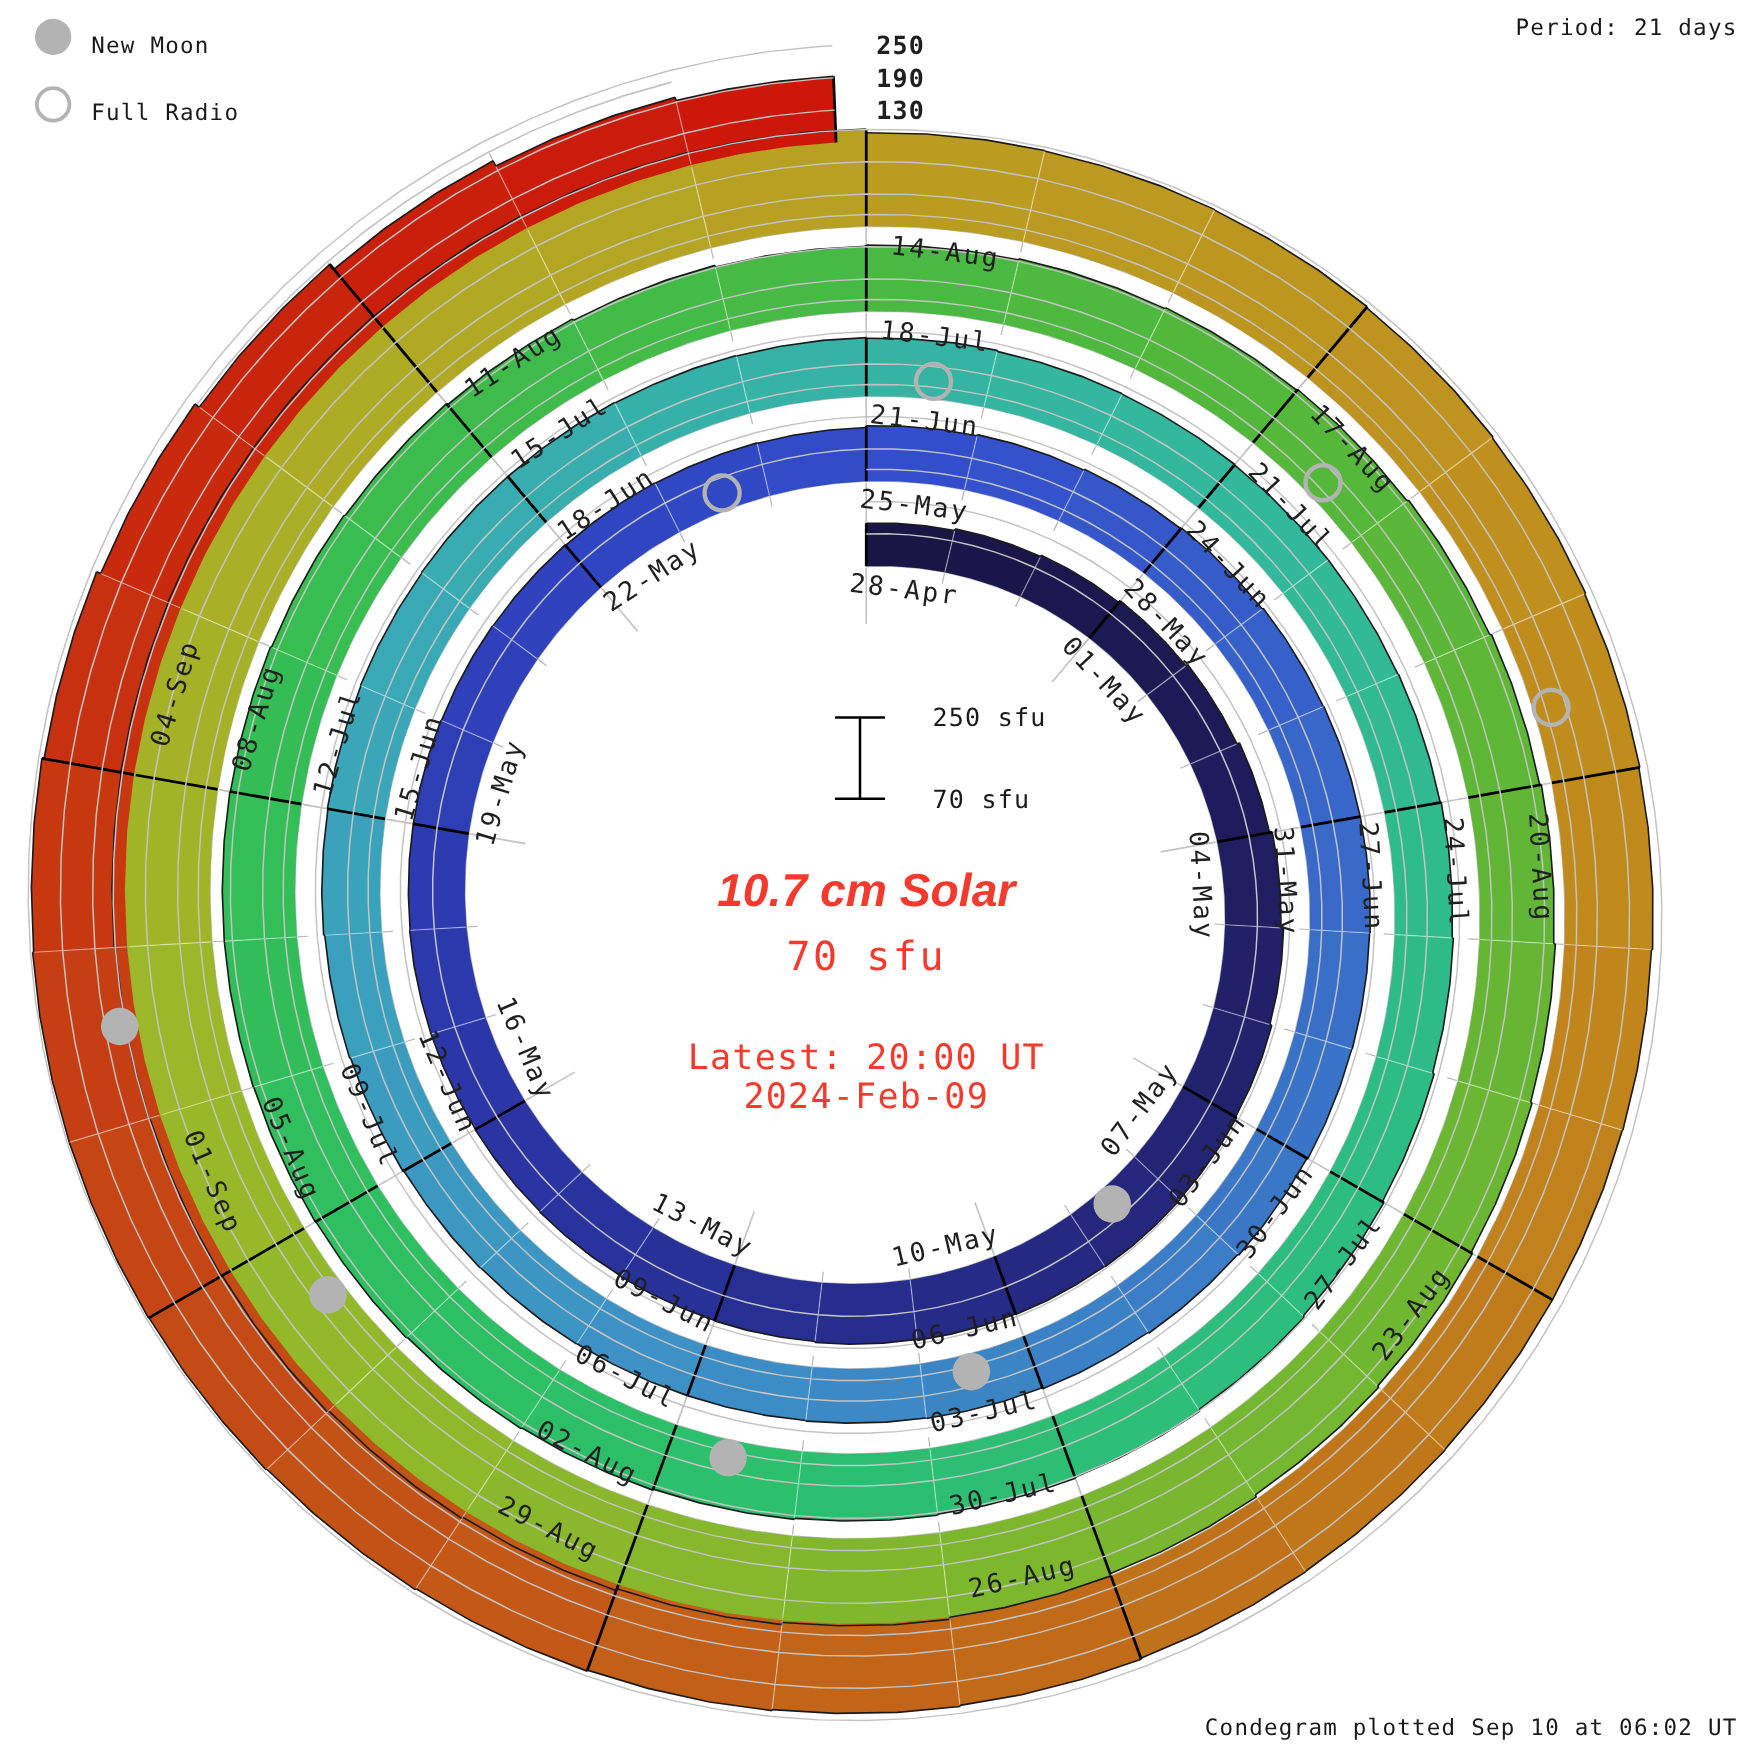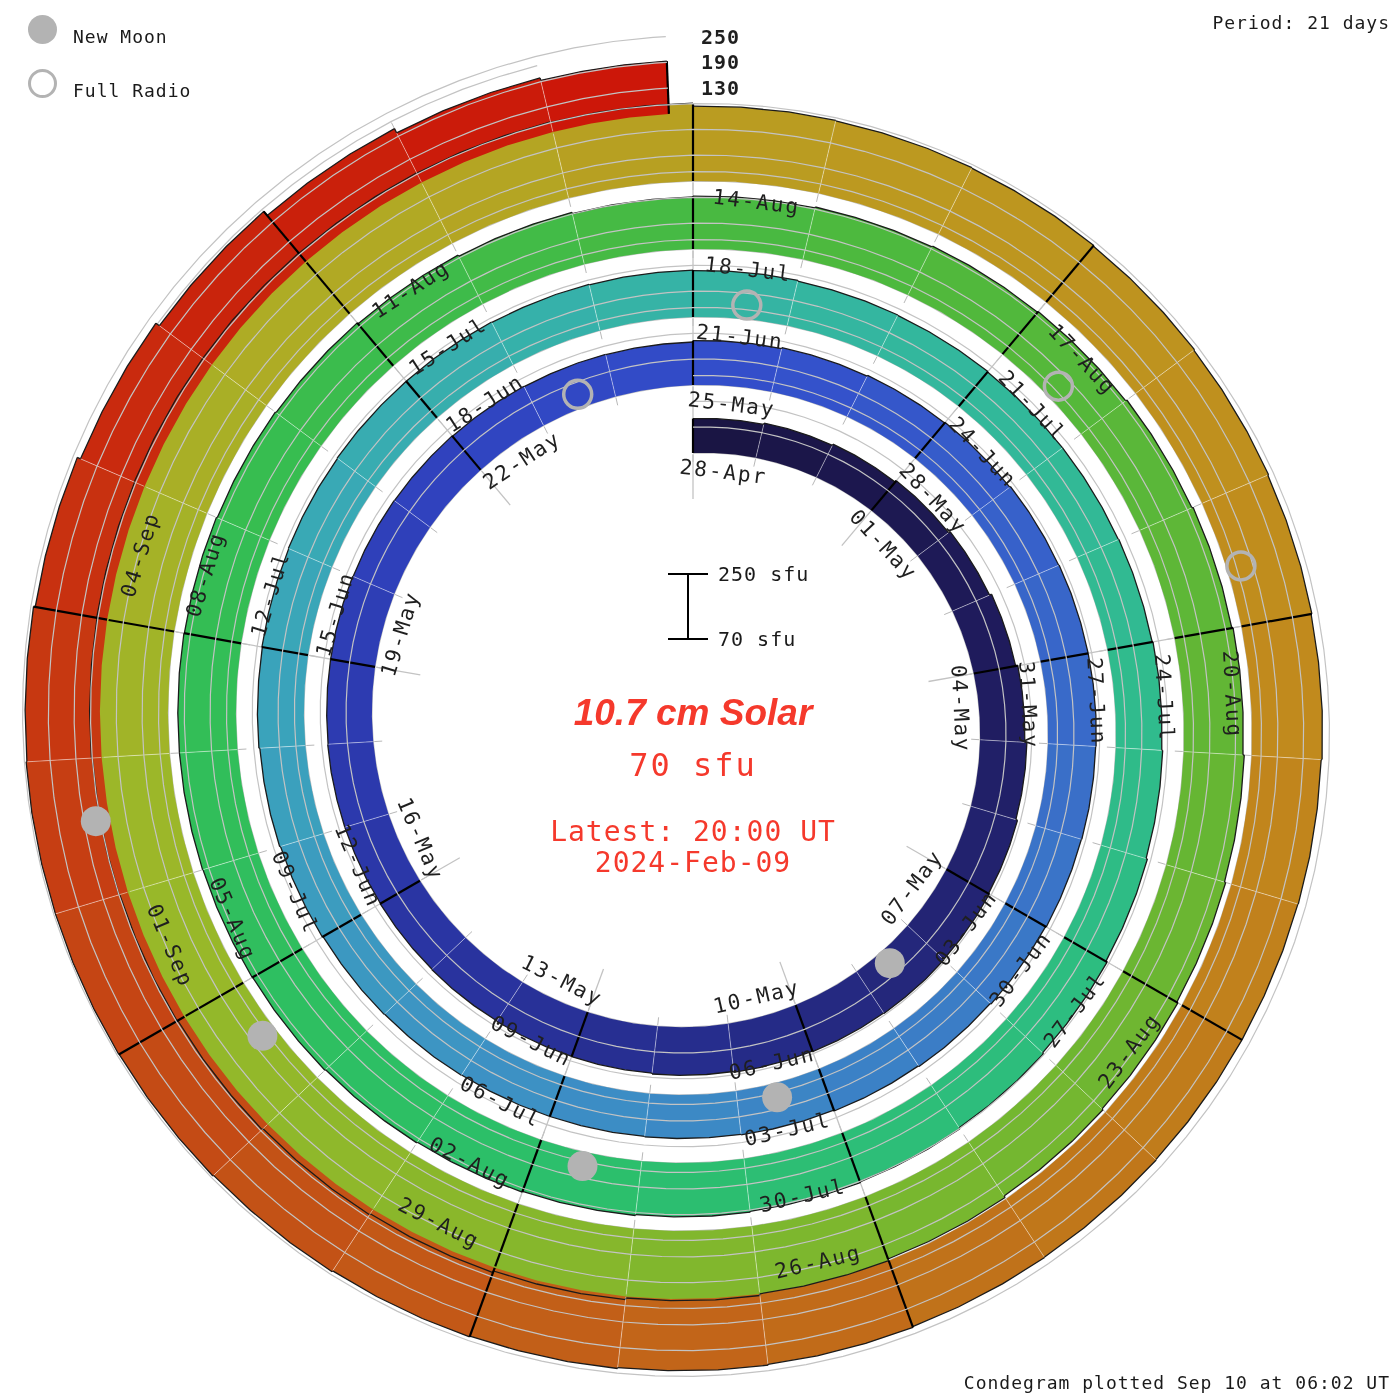--- a/index.html
+++ b/index.html
@@ -20,27 +20,27 @@
   .moon-disc.filled{background:#b3b3b3;}
   .moon-disc.open{background:#ffffff;border:3px solid #b3b3b3;box-sizing:border-box;}
   .legend-text{font-size:18px;letter-spacing:1px;margin-top:14px;}
   
   #center-block{position:absolute;left:393px;top:694px;width:600px;text-align:center;}
   .center-title{
     font-family:Liberation Sans, sans-serif;font-style:italic;font-weight:bold;
     font-size:37px;line-height:1.02;color:#f5392c;
   }
   .center-flux{font-size:32px;color:#f5392c;margin-top:14px;letter-spacing:2px;}
-  .center-latest{font-size:28px;color:#f5392c;margin-top:32px;line-height:1.12;letter-spacing:1px;}
+  .center-latest{font-size:28px;color:#f5392c;margin-top:46px;line-height:1.12;letter-spacing:1px;}
   
   .sb-line{position:absolute;background:#000;}
   #sb-vert{left:687px;top:574px;width:2px;height:66px;}
   #sb-cap-top{left:668px;top:573px;width:40px;height:2px;}
   #sb-cap-bot{left:668px;top:638px;width:40px;height:2px;}
-  .sb-label{position:absolute;font-size:20px;letter-spacing:1px;}
+  .sb-label{position:absolute;font-size:20px;letter-spacing:1px;margin-left:28px;}
   #sb-label-top{left:718px;top:562px;}
   #sb-label-bot{left:718px;top:627px;}
 </style>
 </head>
 <body>
 
 <svg id="spiral-svg" width="1400" height="1400" viewBox="0 0 1400 1400">
     <g>
       <path d="M693.0,453.0L708.7,452.8L724.5,453.6L740.2,455.2L755.8,457.8L771.3,461.3L786.6,465.7L801.7,471.0L816.4,477.2L830.8,484.3L844.8,492.2L858.4,500.9L871.4,510.4L883.9,520.7L895.8,531.7L907.1,543.4L917.7,555.8L927.5,568.8L936.6,582.3L945.0,596.5L952.5,611.1L959.1,626.1L964.9,641.6L969.8,657.4L973.8,673.5L976.8,689.8L978.9,706.3L980.0,723.0L980.1,739.7L979.3,756.5L977.5,773.2L974.7,789.8L971.0,806.2L966.2,822.5L960.6,838.4L954.0,854.1L946.5,869.3L938.0,884.2L928.8,898.5L918.6,912.3L907.7,925.6L896.0,938.2L883.6,950.1L870.4,961.3L856.6,971.7L842.2,981.4L827.2,990.2L811.7,998.1L795.7,1005.1L779.3,1011.2L762.5,1016.4L745.5,1020.5L728.1,1023.7L710.6,1025.9L693.0,1027.0L675.3,1027.1L657.6,1026.2L639.9,1024.2L622.3,1021.3L604.9,1017.2L587.7,1012.2L570.8,1006.2L554.3,999.2L538.2,991.2L522.5,982.2L507.3,972.4L492.7,961.7L478.8,950.1L465.5,937.7L452.9,924.5L441.1,910.6L430.1,895.9L419.9,880.7L410.6,864.8L402.3,848.4L394.9,831.5L388.5,814.2L383.1,796.4L378.7,778.4L375.4,760.1L373.2,741.6L372.0,723.0L371.9,704.3L372.9,685.6L375.0,666.9L378.2,648.4L382.5,630.0L387.8,611.9L394.2,594.1L401.6,576.7L410.1,559.7L419.5,543.1L430.0,527.2L441.3,511.8L453.6,497.1L466.7,483.1L480.6,469.9L495.3,457.4L510.7,445.9L526.8,435.2L543.6,425.5L560.9,416.7L578.7,408.9L597.0,402.2L615.6,396.6L634.6,392.0L653.9,388.5L673.4,386.2L693.0,385.0L712.7,384.9L732.4,386.0L752.0,388.3L771.5,391.7L790.8,396.2L809.9,401.8L828.6,408.6L847.0,416.5L864.8,425.4L882.2,435.3L899.0,446.3L915.1,458.3L930.6,471.2L945.3,485.0L959.2,499.7L972.2,515.1L984.3,531.4L995.5,548.3L1005.7,565.9L1014.9,584.1L1023.0,602.9L1030.1,622.1L1036.0,641.7L1040.7,661.7L1044.3,681.9L1046.8,702.4L1048.0,723.0L1048.0,743.7L1046.9,764.4L1044.5,785.0L1040.9,805.4L1036.1,825.7L1030.1,845.7L1023.0,865.4L1014.7,884.6L1005.3,903.3L994.9,921.5L983.3,939.1L970.7,956.0L957.2,972.2L942.7,987.6L927.3,1002.2L911.0,1015.8L894.0,1028.5L876.2,1040.3L857.7,1050.9L838.6,1060.5L818.9,1069.0L798.8,1076.4L778.2,1082.5L757.3,1087.5L736.0,1091.2L714.6,1093.7L693.0,1095.0L671.3,1095.0L649.7,1093.7L628.1,1091.2L606.6,1087.4L585.4,1082.4L564.5,1076.1L543.9,1068.6L523.8,1059.9L504.2,1050.1L485.1,1039.1L466.7,1026.9L449.0,1013.8L432.1,999.5L416.0,984.3L400.8,968.2L386.5,951.2L373.3,933.3L361.0,914.7L349.9,895.3L339.9,875.3L331.0,854.8L323.4,833.7L316.9,812.1L311.8,790.2L307.9,768.0L305.3,745.6L304.0,723.0L304.0,700.3L305.4,677.7L308.0,655.1L312.0,632.7L317.3,610.5L323.9,588.7L331.8,567.2L340.9,546.2L351.2,525.7L362.7,505.8L375.4,486.6L389.2,468.1L404.1,450.4L420.0,433.6L436.9,417.8L454.7,402.9L473.4,389.1L492.8,376.3L513.0,364.7L533.9,354.3L555.4,345.0L577.5,337.1L600.0,330.4L622.8,325.0L646.0,321.0L669.4,318.3L693.0,317.0L716.6,317.1L740.3,318.5L763.8,321.3L787.2,325.5L810.3,331.0L833.2,337.9L855.6,346.2L877.5,355.7L898.8,366.5L919.6,378.5L939.6,391.8L958.8,406.2L977.2,421.7L994.7,438.3L1011.2,456.0L1026.7,474.5L1041.2,494.0L1054.4,514.3L1066.5,535.4L1077.4,557.2L1086.9,579.6L1095.2,602.6L1102.1,626.0L1107.7,649.9L1111.9,674.0L1114.7,698.4L1116.0,723.0L1115.9,747.6L1114.4,772.3L1111.4,796.8L1107.0,821.1L1101.2,845.2L1094.0,869.0L1085.5,892.3L1075.5,915.1L1064.2,937.3L1051.7,958.9L1037.9,979.7L1022.8,999.8L1006.6,1018.9L989.3,1037.1L971.0,1054.3L951.6,1070.4L931.3,1085.4L910.2,1099.1L888.2,1111.7L865.5,1123.0L842.2,1132.9L818.3,1141.5L793.9,1148.7L769.1,1154.5L743.9,1158.8L718.5,1161.6L693.0,1163.0L667.4,1162.9L641.8,1161.3L616.3,1158.2L590.9,1153.6L565.9,1147.5L541.2,1140.0L517.0,1131.1L493.3,1120.7L470.2,1109.0L447.8,1095.9L426.1,1081.5L405.3,1065.8L385.4,1049.0L366.5,1031.0L348.7,1011.9L332.0,991.8L316.4,970.7L302.1,948.7L289.1,925.8L277.4,902.3L267.1,878.0L258.2,853.2L250.8,827.8L244.8,802.0L240.3,775.9L237.4,749.5L236.0,723.0L236.1,696.4L237.8,669.8L241.1,643.3L245.9,617.0L252.2,591.0L260.0,565.4L269.3,540.2L280.1,515.6L292.3,491.7L305.9,468.4L320.9,446.0L337.1,424.4L354.6,403.8L373.3,384.2L393.2,365.7L414.1,348.3L436.0,332.2L458.8,317.4L482.5,303.9L507.0,291.8L532.2,281.1L558.0,271.9L584.3,264.2L611.0,258.1L638.1,253.5L665.5,250.4L693.0,249.0L720.6,249.2L748.2,251.0L775.6,254.3L802.9,259.3L829.8,265.9L856.4,274.0L882.5,283.7L908.0,294.9L932.8,307.6L956.9,321.7L980.2,337.2L1002.5,354.1L1023.9,372.3L1044.2,391.7L1063.3,412.2L1081.3,433.9L1098.0,456.7L1113.3,480.3L1127.3,504.9L1139.8,530.3L1150.8,556.4L1160.4,583.1L1168.3,610.3L1174.7,638.1L1179.4,666.1L1182.5,694.5L1184.0,723.0L1183.8,751.6L1181.9,780.1L1178.4,808.6L1173.2,836.8L1166.4,864.7L1157.9,892.2L1147.9,919.2L1136.3,945.6L1123.1,971.3L1108.5,996.3L1092.4,1020.3L1074.9,1043.5L1056.1,1065.6L1036.0,1086.6L1014.7,1106.4L992.2,1124.9L968.7,1142.2L944.2,1158.0L918.7,1172.5L892.5,1185.4L865.5,1196.8L837.8,1206.6L809.6,1214.9L780.9,1221.4L751.8,1226.3L722.5,1229.5L693.0,1231.0L663.4,1230.8L633.9,1228.8L604.5,1225.1L575.3,1219.8L546.4,1212.7L518.0,1203.9L490.0,1193.5L462.7,1181.5L436.2,1167.8L410.4,1152.7L385.5,1136.0L361.6,1117.9L338.8,1098.5L317.1,1077.7L296.6,1055.6L277.4,1032.4L259.6,1008.0L243.2,982.7L228.3,956.4L215.0,929.2L203.2,901.3L193.1,872.7L184.6,843.5L177.8,813.8L172.8,783.8L169.5,753.5L168.0,723.0L168.3,692.4L170.3,661.9L174.1,631.5L179.7,601.3L187.0,571.5L196.1,542.1L206.9,513.3L219.3,485.1L233.4,457.7L249.1,431.0L266.3,405.4L285.0,380.7L305.2,357.1L326.7,334.7L349.5,313.6L373.5,293.8L398.6,275.4L424.8,258.5L452.0,243.2L480.1,229.4L508.9,217.2L538.5,206.8L568.6,198.1L599.2,191.1L630.2,185.9L661.5,182.5L693.0,181.0L724.6,181.3L756.1,183.4L787.4,187.4L818.6,193.2L849.4,200.8L879.7,210.1L909.4,221.3L938.5,234.1L966.8,248.7L994.3,264.9L1020.8,282.7L1046.2,302.0L1070.6,322.8L1093.6,345.0L1115.4,368.5L1135.8,393.3L1154.8,419.3L1172.2,446.3L1188.0,474.4L1202.2,503.3L1214.7,533.1L1225.5,563.6L1234.5,594.7L1241.6,626.3L1247.0,658.3L1250.4,690.5L1252.0,723.0L1251.7,755.5L1249.5,788.0L1245.4,820.4L1239.4,852.5L1231.5,884.2L1221.8,915.5L1210.3,946.2L1197.0,976.1L1182.0,1005.3L1165.3,1033.6L1146.9,1060.9L1127.0,1087.2L1105.6,1112.2L1082.7,1136.0L1058.4,1158.5L1032.8,1179.5L1006.1,1199.0L978.2,1216.9L949.2,1233.2L919.4,1247.8L888.7,1260.7L857.3,1271.8L825.3,1281.0L792.7,1288.4L759.7,1293.9L726.5,1297.4L693.0,1299.0L659.5,1298.7L626.0,1296.4L592.7,1292.1L559.6,1285.9L526.9,1277.8L494.7,1267.8L463.1,1255.9L432.2,1242.2L402.2,1226.7L373.0,1209.5L344.9,1190.6L317.9,1170.0L292.1,1147.9L267.6,1124.3L244.5,1099.3L222.9,1073.0L202.8,1045.4L184.4,1016.7L167.6,986.9L152.5,956.1L139.3,924.5L127.9,892.2L118.4,859.2L110.9,825.6L105.3,791.7L101.6,757.4L100.0,723.0L100.4,688.5L102.8,654.0L107.1,619.7L113.5,585.7L121.9,552.0L132.2,518.9L144.5,486.4L158.6,454.6L174.5,423.7L192.3,393.7L211.8,364.7L232.9,337.0L255.7,310.4L280.0,285.3L305.8,261.5L332.9,239.3L361.3,218.6L390.8,199.6L421.5,182.4L453.1,166.9L485.7,153.3L519.0,141.6L552.9,131.9L587.4,124.1L622.3,118.4L657.6,114.7L693.0,113.0L728.5,113.4L764.0,115.9L799.3,120.4L834.3,127.0L868.9,135.6L902.9,146.2L936.4,158.8L969.0,173.4L1000.8,189.8L1031.7,208.1L1061.4,228.1L1090.0,249.9L1117.2,273.3L1143.1,298.3L1167.5,324.8L1190.4,352.7L1211.6,381.9L1231.1,412.3L1248.8,443.9L1264.7,476.4L1278.6,509.8L1290.6,544.1L1300.6,579.0L1308.6,614.5L1314.5,650.4L1318.3,686.6L1320.0,723.0L1319.6,759.5L1317.0,795.9L1312.3,832.2L1305.5,868.2L1296.7,903.7L1285.7,938.7L1272.8,973.1L1257.8,1006.7L1240.9,1039.3L1222.1,1071.0L1201.5,1101.6L1179.1,1130.9L1155.0,1158.9L1129.3,1185.5L1102.1,1210.5L1073.4,1234.0L1043.4,1255.8L1012.2,1275.8L979.8,1294.0L946.3,1310.3L912.0,1324.6L876.8,1336.9L840.9,1347.2L804.5,1355.4L767.6,1361.4L730.4,1365.3L693.0,1367.0L655.5,1366.5L618.1,1363.9L580.8,1359.1L543.9,1352.1L507.4,1343.0L471.4,1331.7L436.2,1318.4L401.7,1303.0L368.2,1285.6L335.7,1266.3L304.3,1245.1L274.2,1222.1L245.4,1197.4L218.2,1171.0L192.4,1143.0L168.4,1113.6L146.0,1082.8L125.5,1050.7L106.8,1017.4L90.1,983.1L75.4,947.8L62.8,911.7L52.3,874.9L43.9,837.5L37.7,799.6L33.7,761.4L32.0,723.0L32.5,684.5L35.2,646.1L40.2,607.9L47.4,570.0L56.8,532.5L68.3,495.6L82.0,459.4L97.8,424.1L115.6,389.7L135.5,356.3L157.2,324.1L180.9,293.3L206.3,263.8L233.3,235.8L262.0,209.4L292.3,184.7L323.9,161.8L356.8,140.7L391.0,121.6L426.2,104.5L462.4,89.4L499.5,76.5L537.2,65.7" fill="none" stroke="#c3c3c3" stroke-width="1.3"></path>
     </g>

